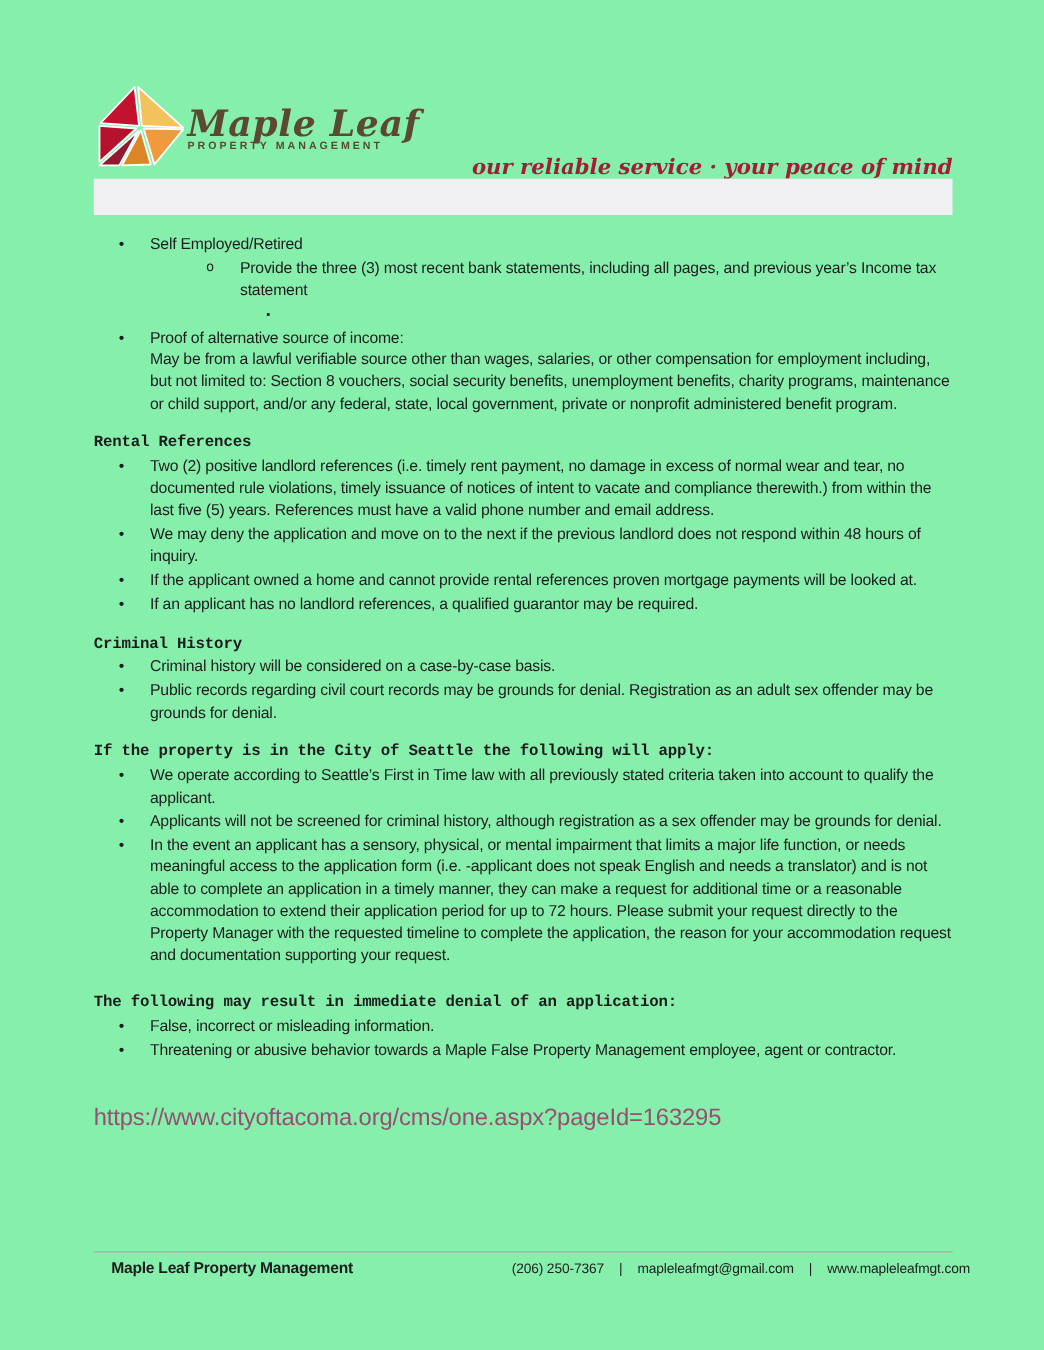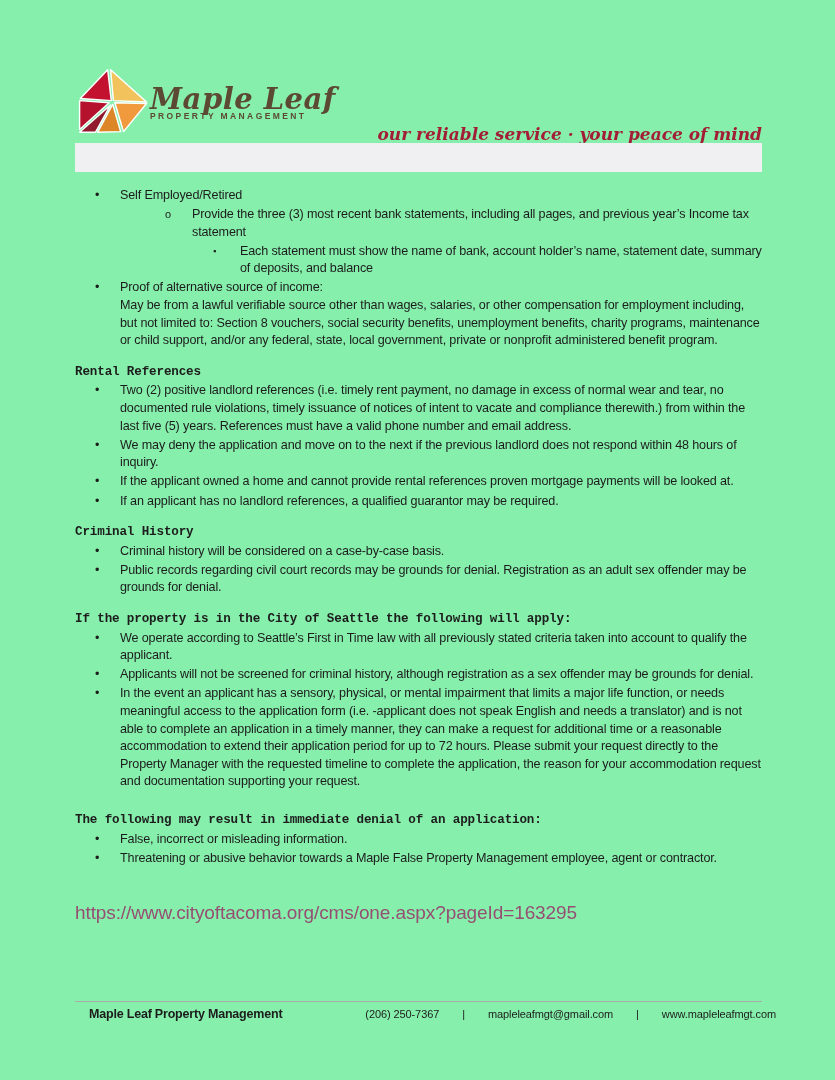--- a/index.html
+++ b/index.html
@@ -32,21 +32,21 @@
   .continuation { margin-top:0; }
   .doc-link { display:inline-block; margin-top:35px; font-size:19px; letter-spacing:-0.1px;
               color:#954F72; text-decoration:none; }
 
   
   .footer-line { position:absolute; left:75px; top:1001px; width:687px; height:0;
                  border-top:1px solid #ABABAB; }
   .footer { position:absolute; left:89px; top:1007px; width:687px; display:flex;
             justify-content:space-between; align-items:baseline; }
   .footer-company { font-size:12.5px; font-weight:bold; letter-spacing:-0.2px; }
-  .footer-contact { font-size:11px; letter-spacing:-0.1px; display:flex; gap:23px; }
+  .footer-contact { font-size:11px; letter-spacing:-0.1px; display:flex; gap:12px; }
 </style>
 </head>
 <body>
 
 <div class="page">
 
   <div class="logo-wrap">
     <svg class="logo-svg" viewBox="0 0 100 95">
       <polygon points="6,44 44,4 49,47" stroke="#ffffff" stroke-width="2" stroke-linejoin="round" fill="#C3122F"></polygon>
       <polygon points="48,4 98,49 52,47" stroke="#ffffff" stroke-width="2" stroke-linejoin="round" fill="#F2C35C"></polygon>
@@ -70,21 +70,20 @@
         <li class="lvl1">
           <span class="bullet">•</span>
           <span class="item-text">Self Employed/Retired</span>
         </li>
         <li class="lvl2">
           <span class="bullet">o</span>
           <span class="item-text">Provide the three (3) most recent bank statements, including all pages, and previous year’s Income tax statement</span>
         </li>
         <li class="lvl3">
           <span class="bullet">▪</span>
-          <span class="item-text">Each statement must show the name of bank, account holder’s name, statement date, summary of deposits, and balance</span>
         </li>
         <li class="lvl1">
           <span class="bullet">•</span>
           <span class="item-text">
             <div>Proof of alternative source of income:</div>
             <div class="continuation">May be from a lawful verifiable source other than wages, salaries, or other compensation for employment including, but not limited to: Section 8 vouchers, social security benefits, unemployment benefits, charity programs, maintenance or child support, and/or any federal, state, local government, private or nonprofit administered benefit program.</div>
           </span>
         </li>
       </ul>
     </div>

